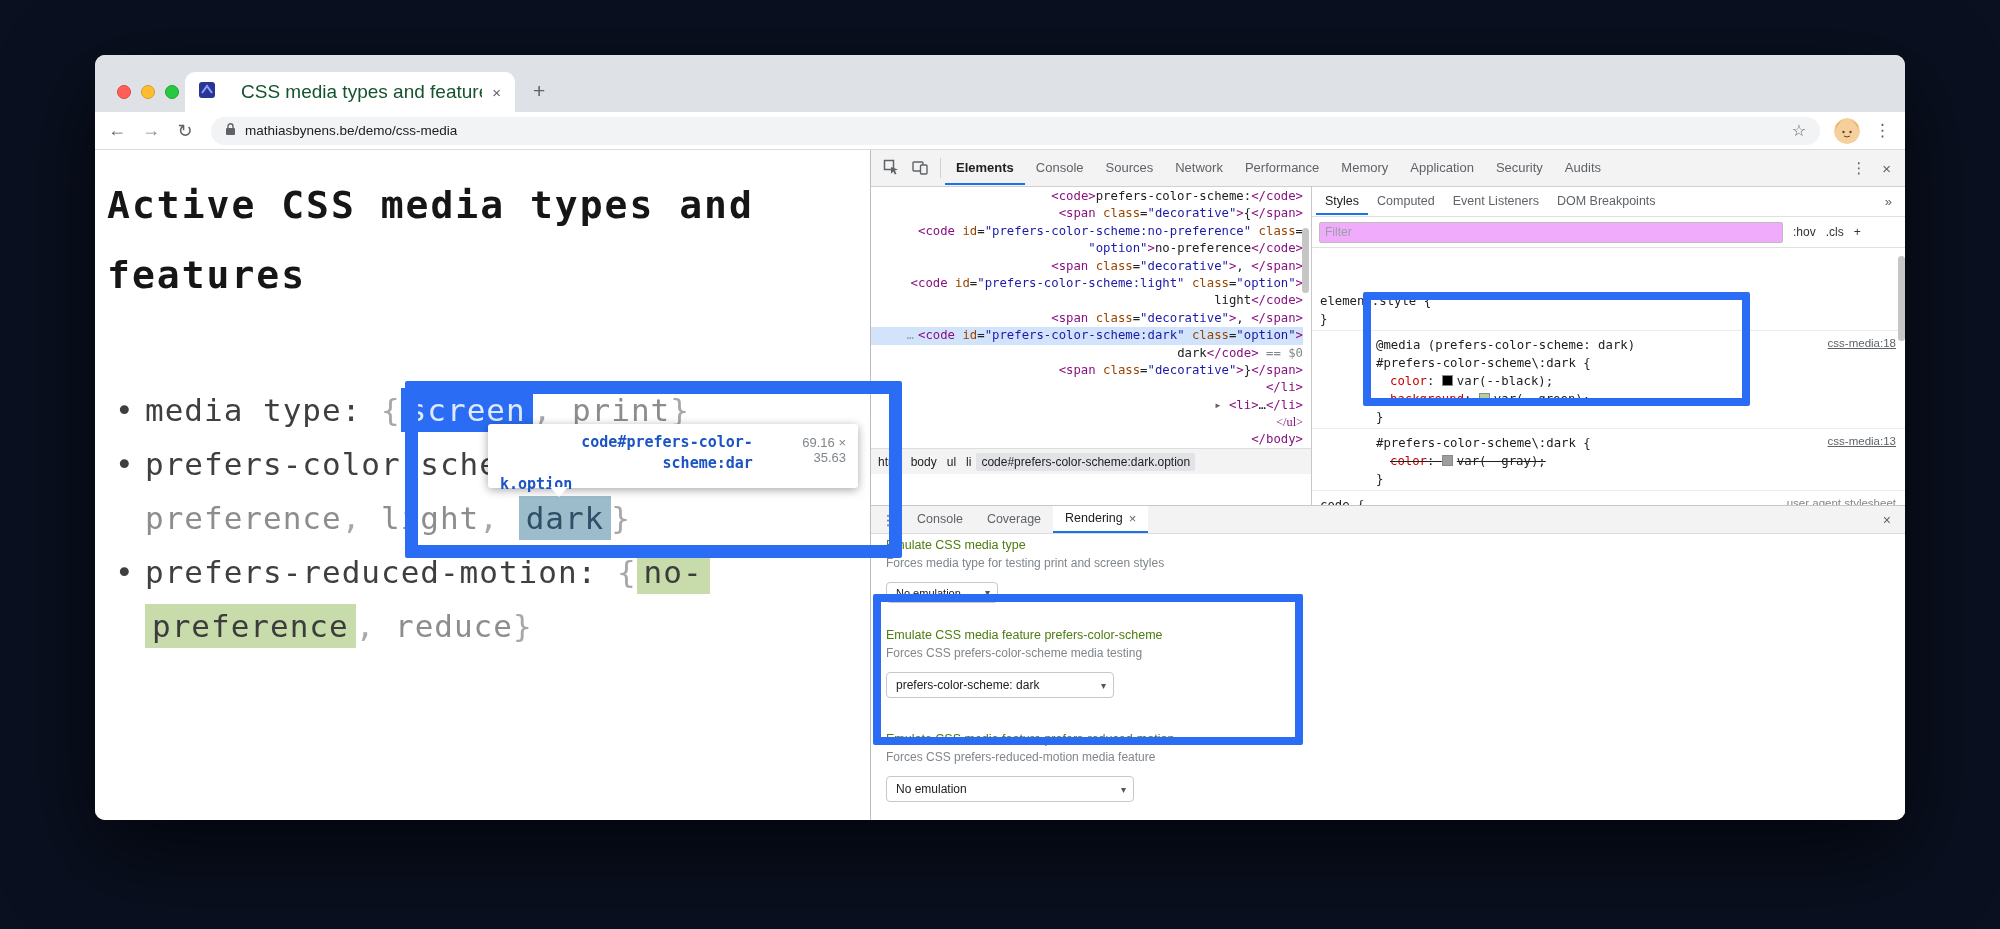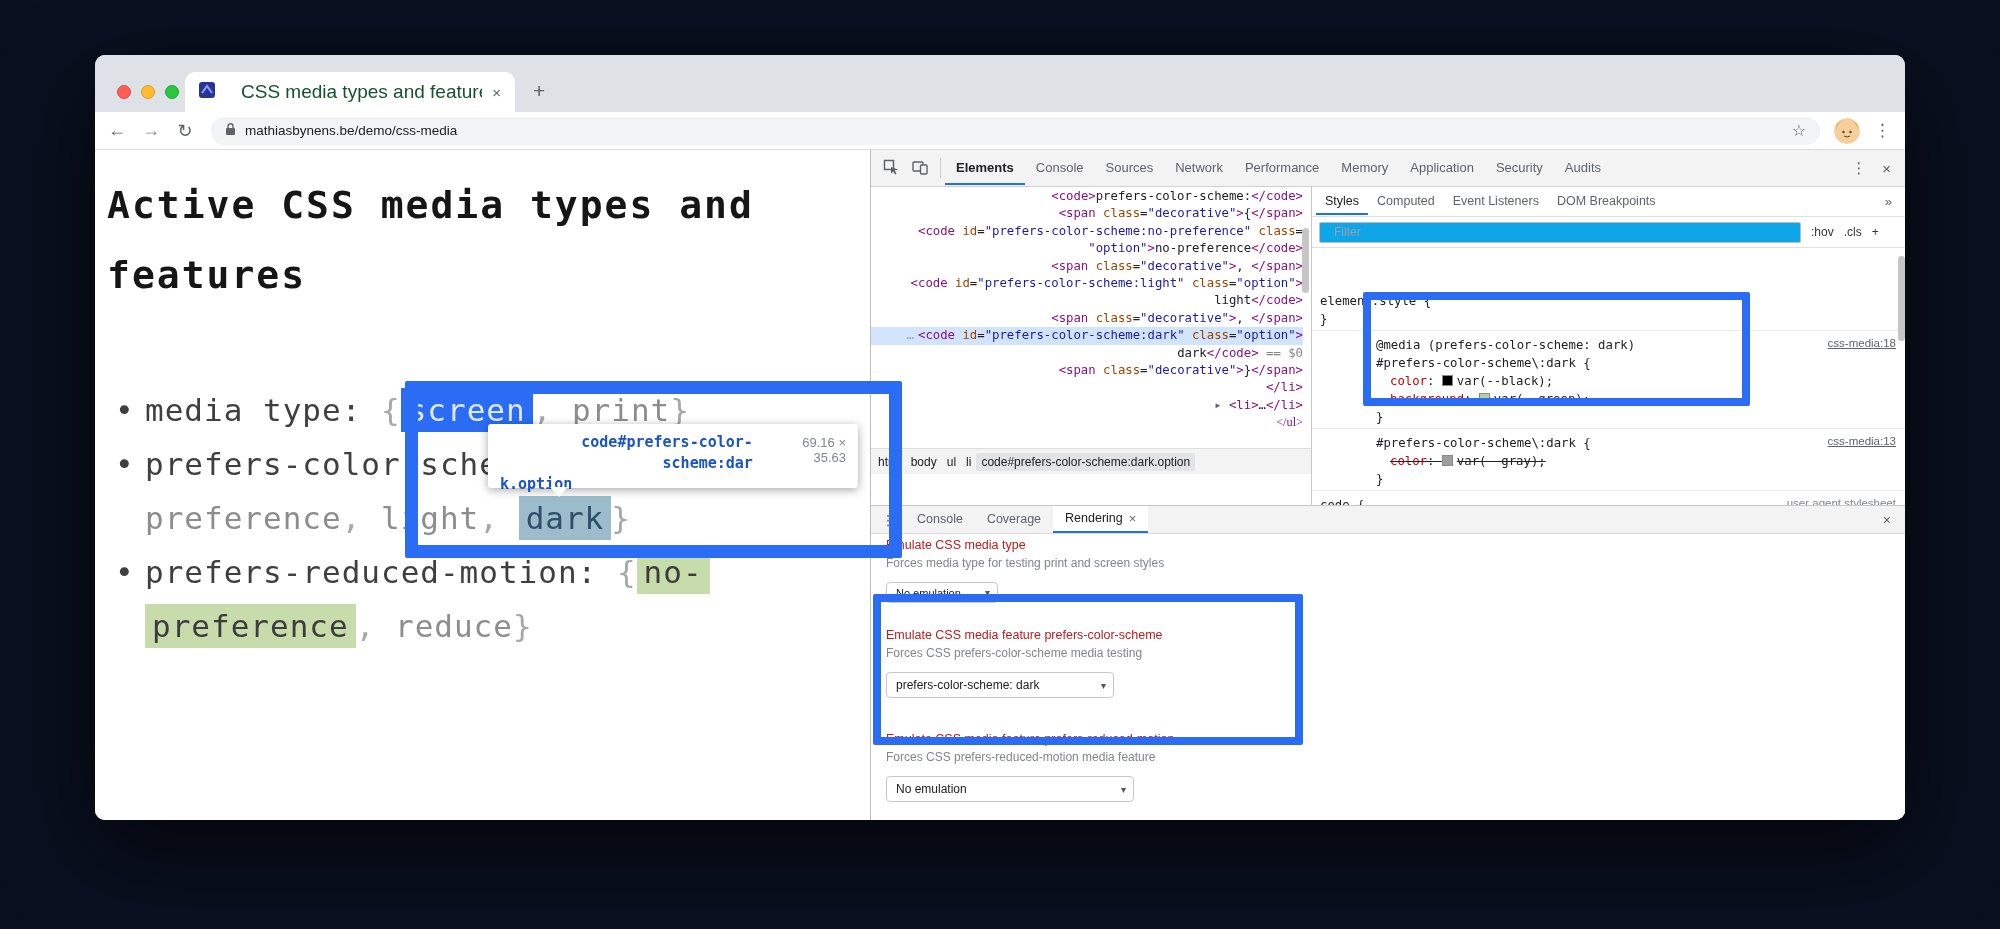--- a/index.html
+++ b/index.html
@@ -90,21 +90,21 @@
   .styles-panel{position:absolute;left:440px;top:36px;width:595px;height:319px;border-left:1px solid #c7c7c7;
                 box-sizing:border-box;overflow:hidden;}
   .styles-tabs{height:30px;display:flex;align-items:center;font-size:12.5px;color:#5f6368;
                border-bottom:1px solid #e0e0e0;padding:0 4px;}
   .styles-tab{padding:0 9px;height:28px;line-height:28px;white-space:nowrap;}
   .styles-tab.active{color:#202124;border-bottom:2px solid #1a73e8;box-sizing:border-box;}
   .styles-overflow{margin-left:auto;padding:0 10px;font-size:13px;}
   .styles-filter{height:30px;display:flex;align-items:center;gap:10px;padding:0 7px;border-bottom:1px solid #e0e0e0;
                  font-size:12px;color:#333;}
   .filter-input{width:452px;height:19px;border:1px solid #bdbdbd;border-radius:2px;font-size:12px;color:#333;
-                padding:0 14px;font-family:"Liberation Sans",sans-serif;background:#0ea5e9;}
+                padding:0 5px;font-family:"Liberation Sans",sans-serif;background:#f0abfc;}
   .filter-input::placeholder{color:#9aa0a6;}
   .styles-content{position:absolute;top:64px;left:0;right:0;bottom:0;font-family:"DejaVu Sans Mono",monospace;
                   font-size:12.3px;color:#202124;margin-top:37px;}
   .rule{position:relative;padding:5px 0 2px 8px;border-bottom:1px solid #ececec;}
   .rule.boxed{padding-left:64px;}
   .style-line{height:18px;line-height:18px;white-space:nowrap;}
   .style-line.strike{text-decoration:line-through;}
   .c-sel{color:#202124;}
   .c-prp{color:#c80000;}
   .rule-link{position:absolute;right:10px;top:6px;font-size:11.5px;color:#5f6368;text-decoration:underline;
@@ -123,21 +123,21 @@
   .drawer-menu{padding:0 10px;font-size:14px;color:#5f6368;}
   .drawer-tab{padding:0 12px;height:27px;line-height:27px;display:flex;align-items:center;gap:6px;}
   .drawer-tab.active{color:#202124;background:#fff;border-bottom:2px solid #1a73e8;box-sizing:border-box;}
   .tab-x{color:#5f6368;font-size:13px;}
   .drawer-close{margin-left:auto;padding:0 14px;font-size:14px;color:#5f6368;}
   .drawer-sections{position:absolute;left:15px;top:0;right:0;bottom:0;}
   .drawer-section{position:absolute;left:0;}
   .drawer-section:nth-child(1){top:32px;}
   .drawer-section:nth-child(2){top:122px;}
   .drawer-section:nth-child(3){top:226px;}
-  .ds-title{font-size:12.5px;color:#b91c1c;margin:0 0 4px 0;}
+  .ds-title{font-size:12.5px;color:#4d7c0f;margin:0 0 4px 0;}
   .ds-desc{font-size:12px;color:#80868b;margin:0 0 12px 0;}
   .select{position:relative;height:26px;border:1px solid #c8c8c8;border-radius:4px;background:#fff;
           display:flex;align-items:center;font-size:12px;color:#202124;padding:0 22px 0 9px;box-sizing:border-box;
           width:228px;}
   .drawer-section:nth-child(1) .select{width:112px;height:21px;font-size:11px;}
   .drawer-section:nth-child(3) .select{width:248px;}
   .select-caret{position:absolute;right:7px;font-size:10px;color:#555;}
 
   
   .anno{position:absolute;border-style:solid;border-color:#2a6df4;box-sizing:border-box;z-index:50;border-radius:2px;}
@@ -263,20 +263,21 @@
             <div class="code-line" style="padding-left: 20px;"><span class="c-tag">&lt;span</span><span class="c-att"> class</span><span class="c-pln">=</span><span class="c-str">"decorative"</span><span class="c-tag">&gt;</span><span class="c-pln">, </span><span class="c-tag">&lt;/span&gt;</span></div>
             <div class="code-line" style="padding-left: 20px;"><span class="c-tag">&lt;code</span><span class="c-att"> id</span><span class="c-pln">=</span><span class="c-str">"prefers-color-scheme:light"</span><span class="c-att"> class</span><span class="c-pln">=</span><span class="c-str">"option"</span><span class="c-tag">&gt;</span></div>
             <div class="code-line" style="padding-left: 20px;"><span class="c-pln">light</span><span class="c-tag">&lt;/code&gt;</span></div>
             <div class="code-line" style="padding-left: 20px;"><span class="c-tag">&lt;span</span><span class="c-att"> class</span><span class="c-pln">=</span><span class="c-str">"decorative"</span><span class="c-tag">&gt;</span><span class="c-pln">, </span><span class="c-tag">&lt;/span&gt;</span></div>
             <div class="code-line selected" style="padding-left: 6px;"><span class="c-gut">…</span><span class="c-tag">&lt;code</span><span class="c-att"> id</span><span class="c-pln">=</span><span class="c-str">"prefers-color-scheme:dark"</span><span class="c-att"> class</span><span class="c-pln">=</span><span class="c-str">"option"</span><span class="c-tag">&gt;</span></div>
             <div class="code-line" style="padding-left: 20px;"><span class="c-pln">dark</span><span class="c-tag">&lt;/code&gt;</span><span class="c-eq"> == $0</span></div>
             <div class="code-line" style="padding-left: 20px;"><span class="c-tag">&lt;span</span><span class="c-att"> class</span><span class="c-pln">=</span><span class="c-str">"decorative"</span><span class="c-tag">&gt;</span><span class="c-pln">}</span><span class="c-tag">&lt;/span&gt;</span></div>
             <div class="code-line" style="padding-left: 14px;"><span class="c-tag">&lt;/li&gt;</span></div>
             <div class="code-line" style="padding-left: 8px;"><span class="c-arr">▸ </span><span class="c-tag">&lt;li&gt;</span><span class="c-pln">…</span><span class="c-tag">&lt;/li&gt;</span></div>
             <div class="code-line" style="padding-left: 8px; font-family: Liberation Serif, serif;"><span class="c-tag">&lt;/ul&gt;</span></div>
+            <div class="code-line" style="padding-left: 2px;"><span class="c-tag">&lt;/body&gt;</span></div>
           </div>
         <div class="el-scrollbar"></div>
       </div>
       <div class="breadcrumb" id="breadcrumb">
           <span class="crumb">html</span>
           <span class="crumb">body</span>
           <span class="crumb">ul</span>
           <span class="crumb">li</span>
           <span class="crumb crumb-last">code#prefers-color-scheme:dark.option</span>
         </div>

